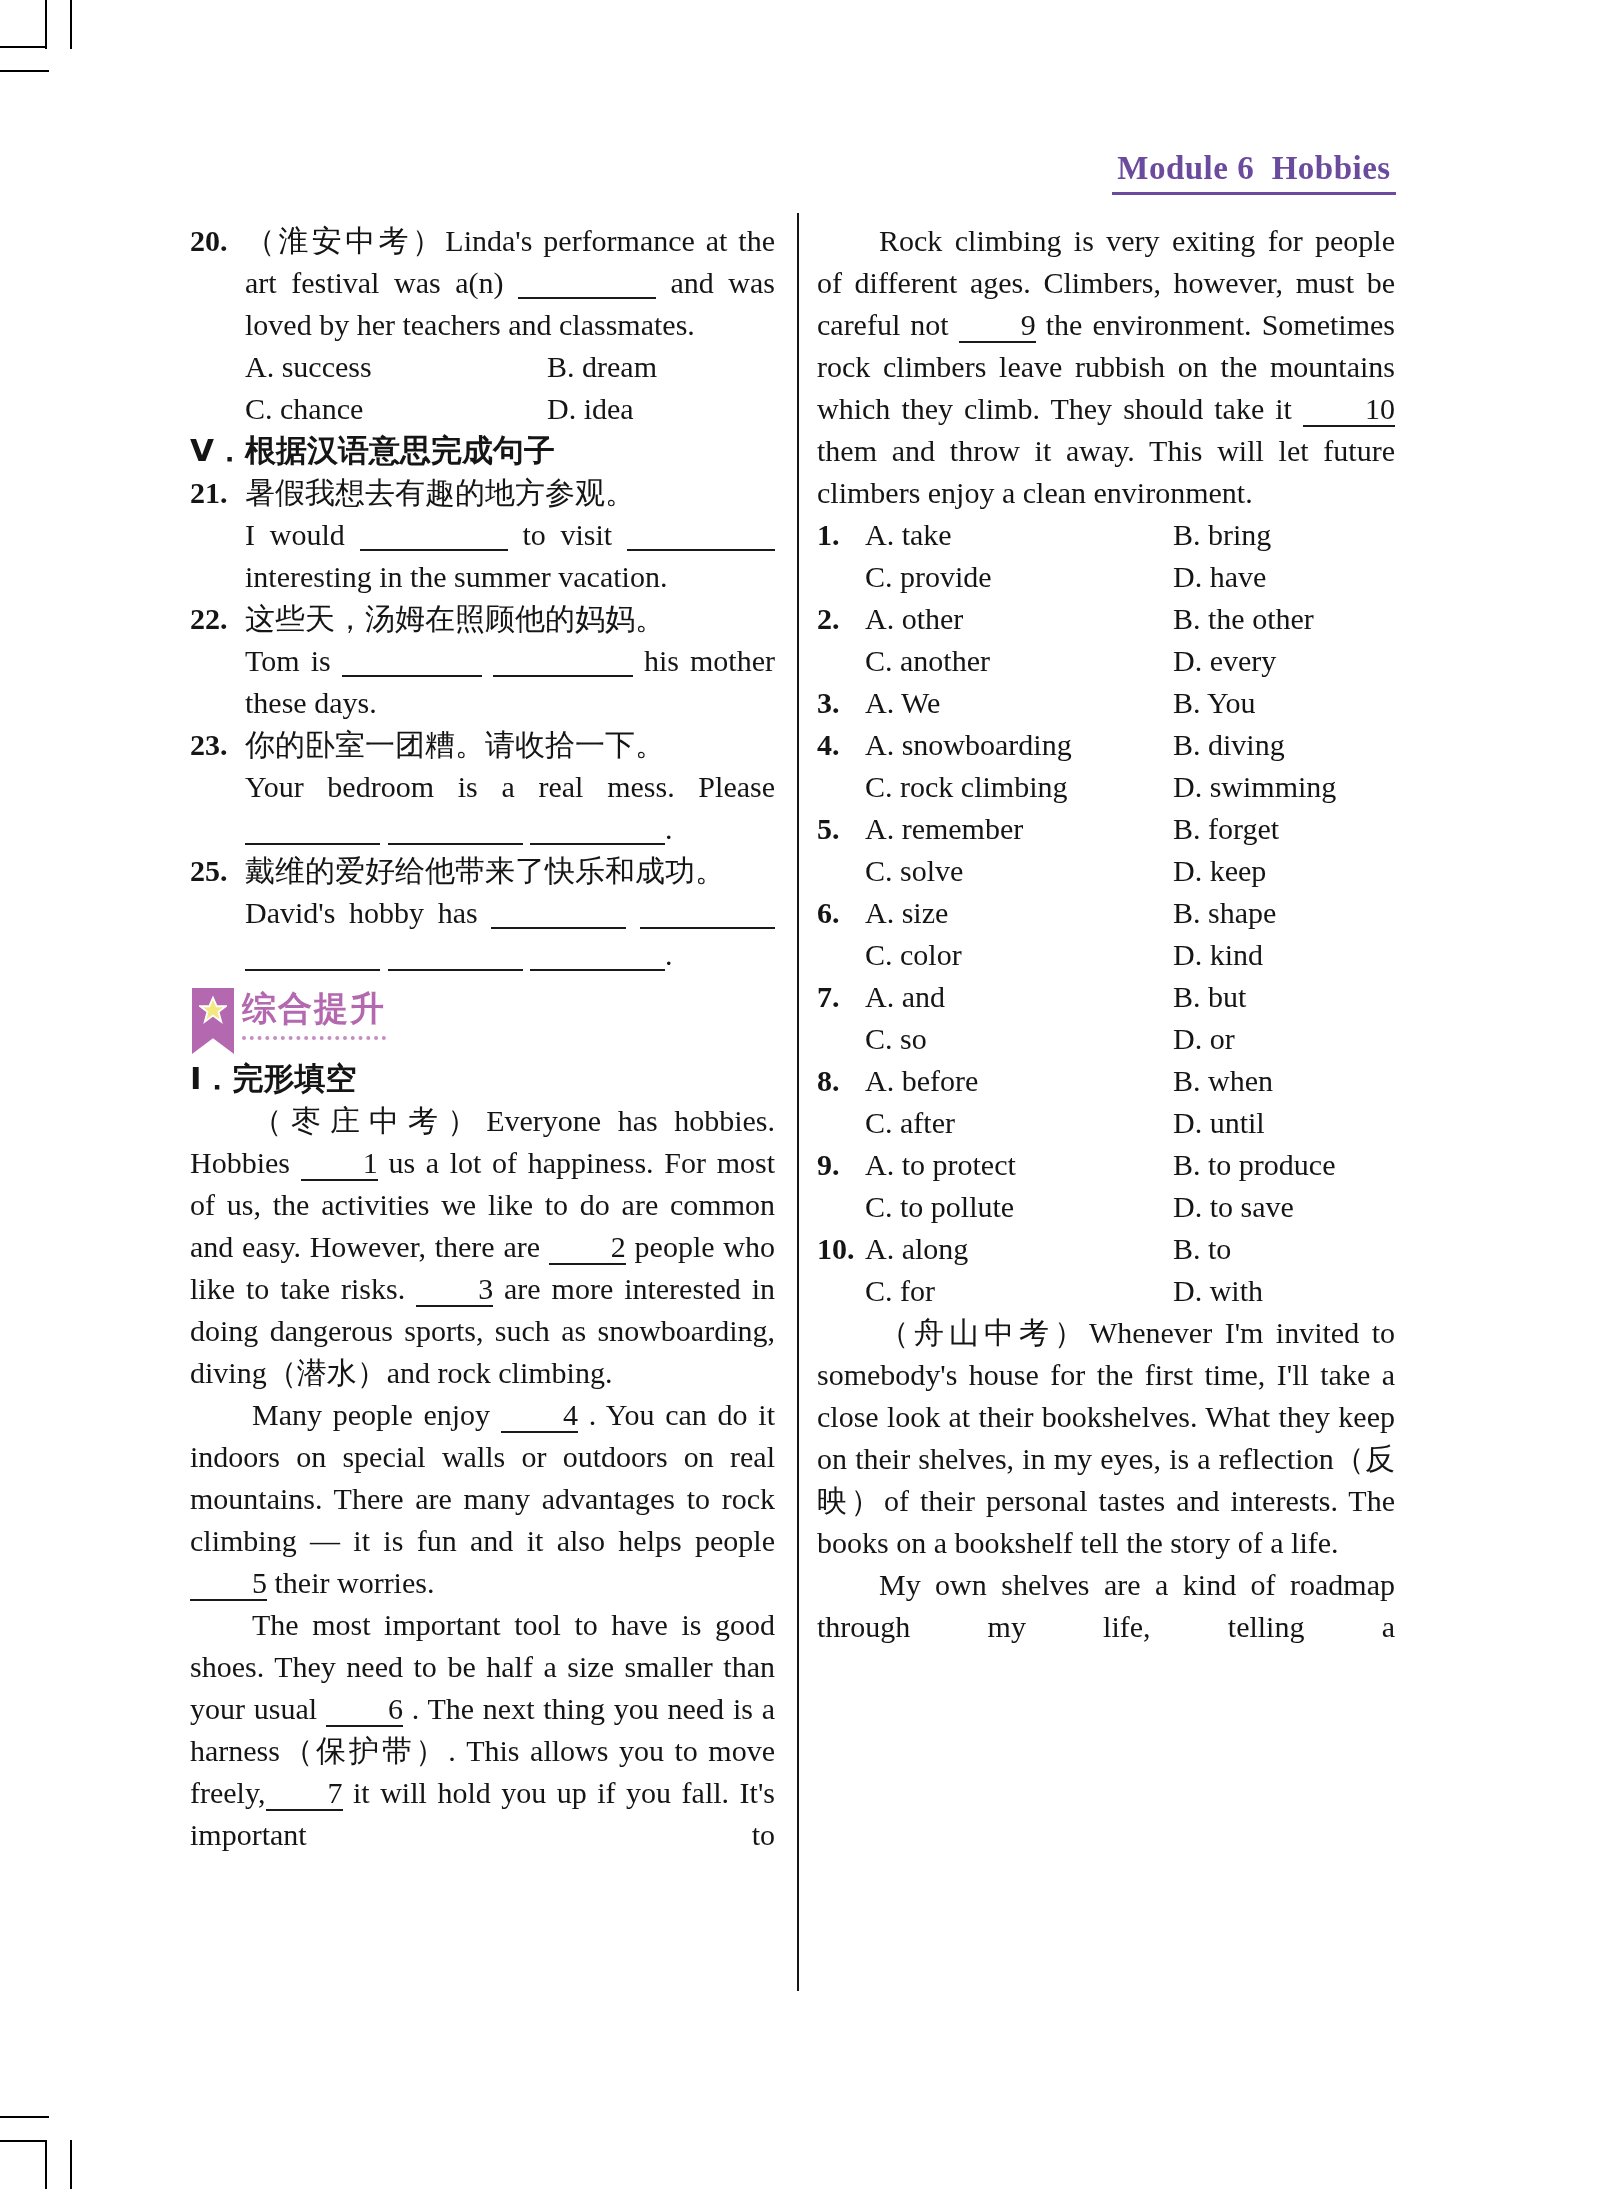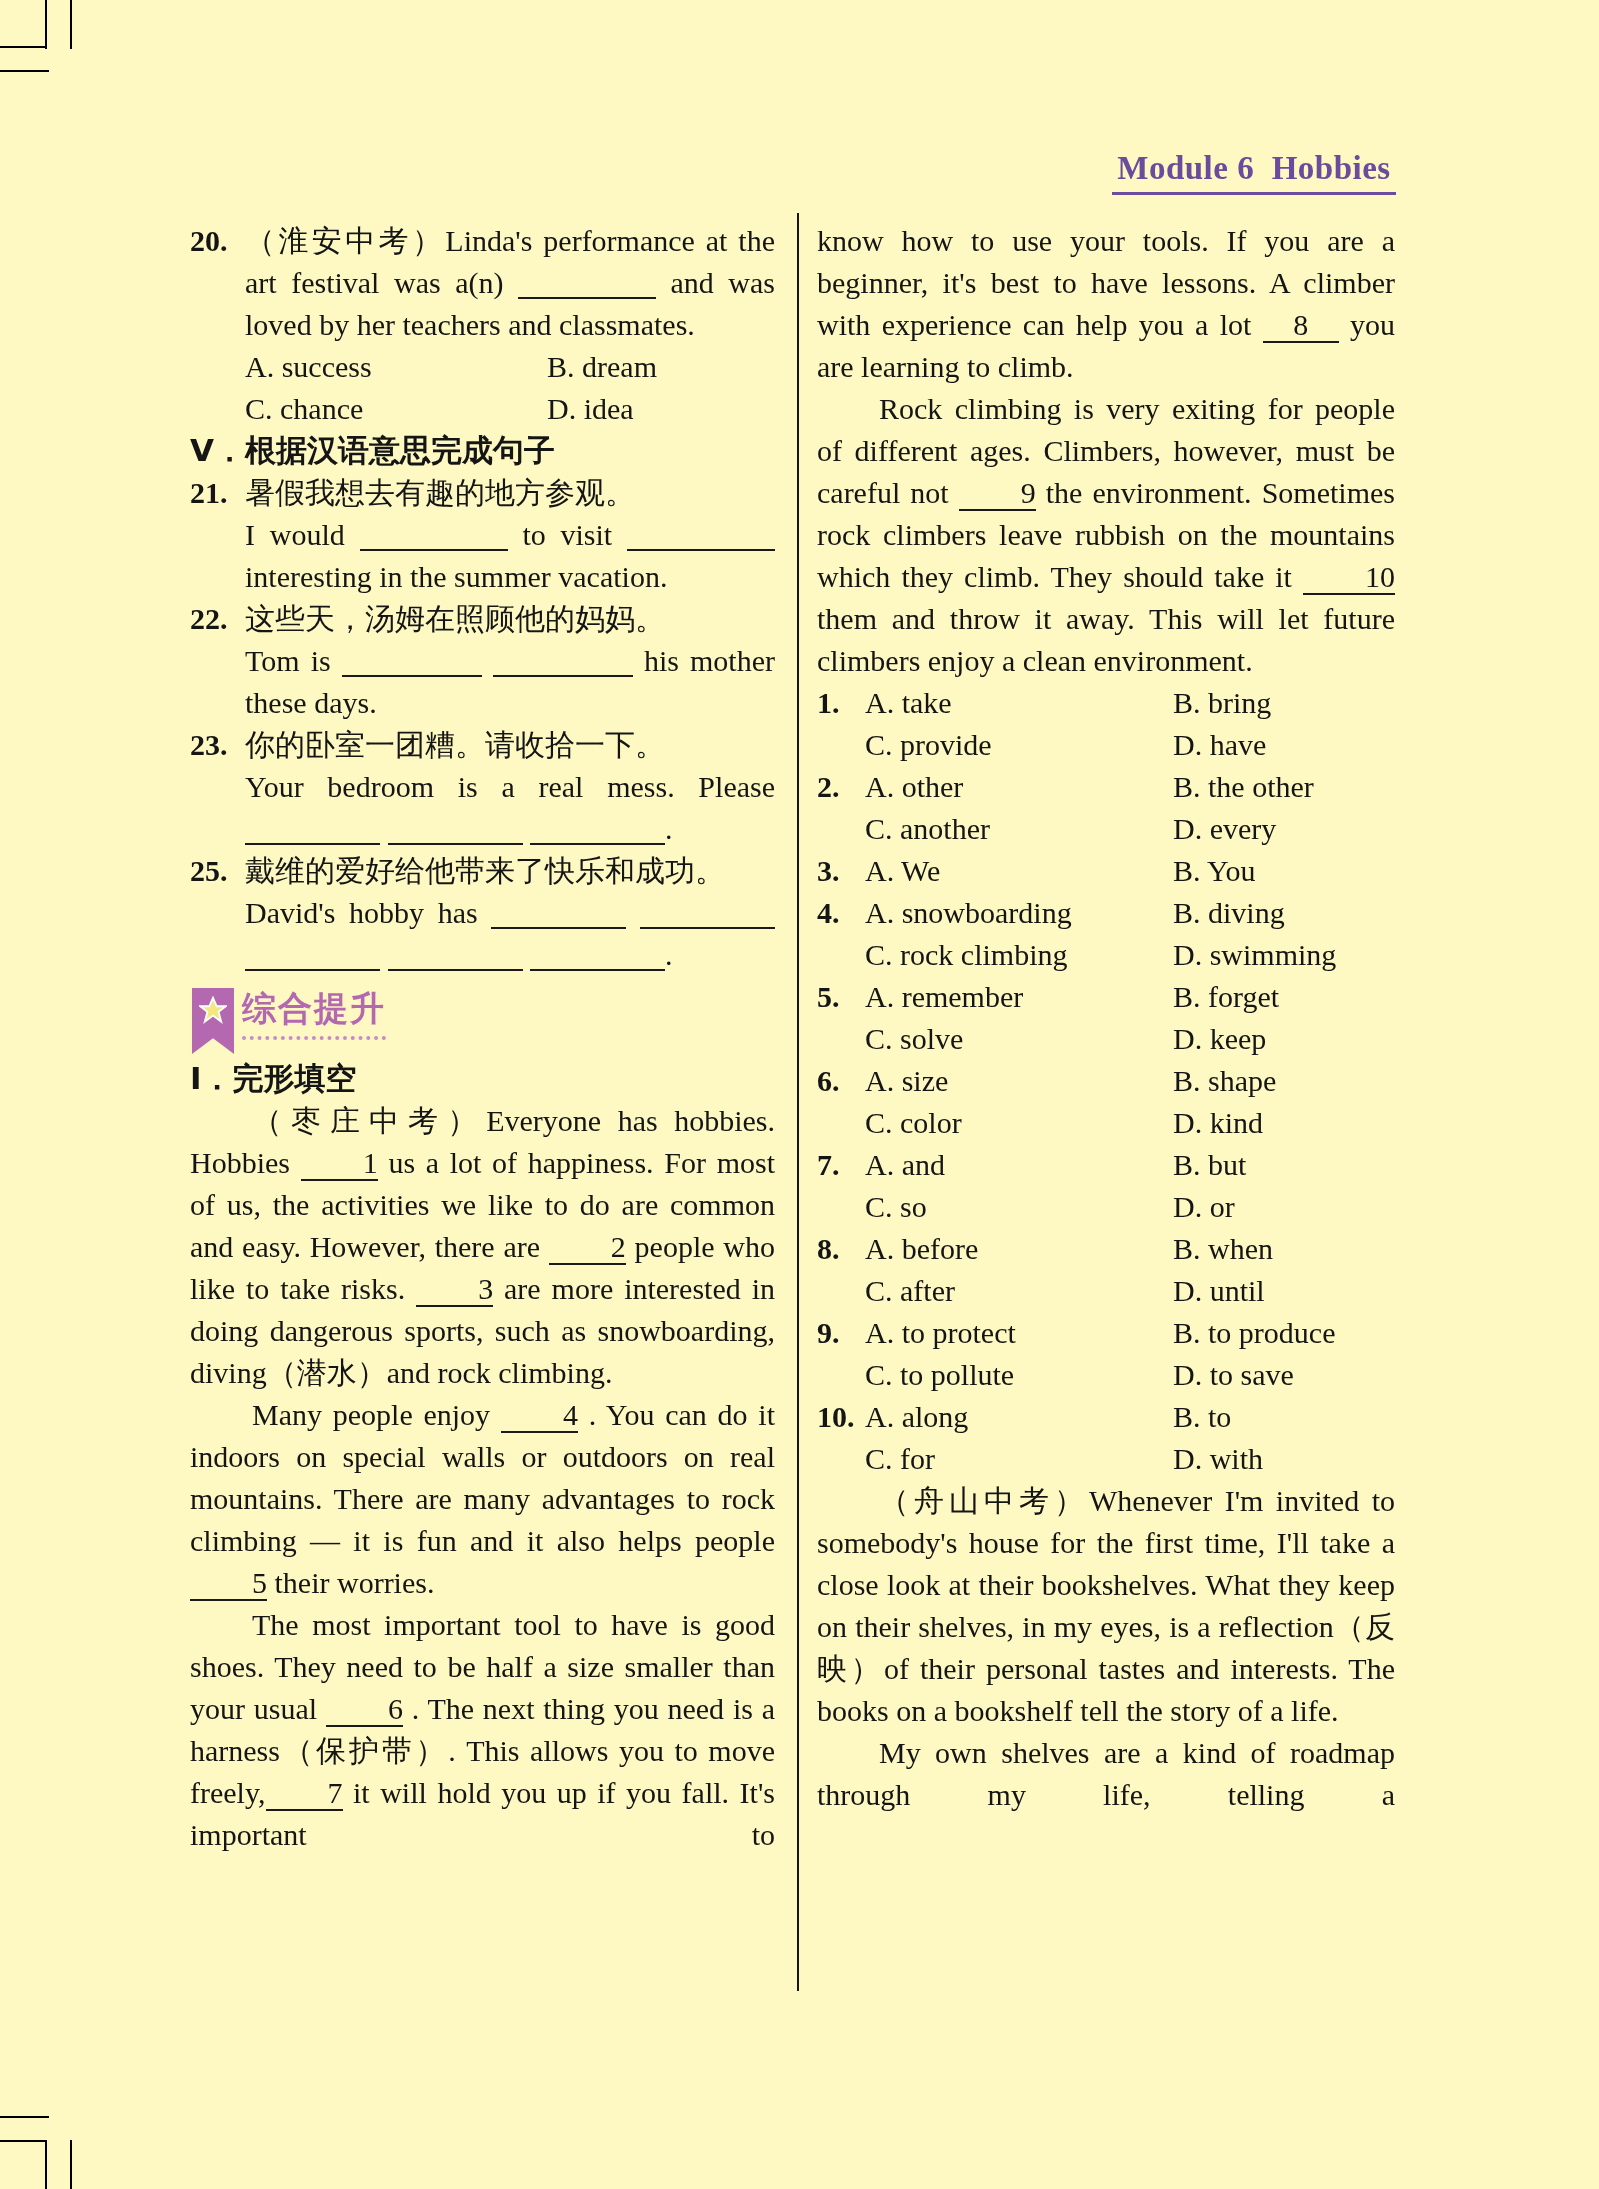--- a/index.html
+++ b/index.html
@@ -1,17 +1,17 @@
 <!DOCTYPE html>
 <html><head>
 <meta charset="utf-8">
 <title>Module 6 Hobbies</title>
 <style>
   html,body{margin:0;padding:0;background:#e8e8e8;}
-  .page{position:relative;width:1599px;height:2189px;background:#fef9c3;overflow:hidden;
+  .page{position:relative;width:1599px;height:2189px;background:#ffffff;overflow:hidden;
         font-family:"Liberation Serif","DejaVu Serif",serif;color:#151515;}
   
   .mark{position:absolute;background:#000;}
   
   .header{position:absolute;top:150px;left:1112px;width:284px;text-align:center;
           font-weight:bold;font-size:33px;color:#6a4b9d;border-bottom:3px solid #6a4b9d;
           padding-bottom:5px;white-space:pre;letter-spacing:.5px;}
   
   .divider{position:absolute;left:797px;top:213px;width:2px;height:1778px;background:#161616;}
   .col{position:absolute;top:220px;font-size:30px;line-height:42px;}
@@ -109,21 +109,20 @@
     </div>
 
     <div class="cn-head">Ⅰ．完形填空</div>
 
     <div class="para indent">（枣庄中考）Everyone has hobbies. Hobbies <span class="blank num">1</span> us a lot of happiness. For most of us, the activities we like to do are common and easy. However, there are <span class="blank num">2</span> people who like to take risks. <span class="blank num">3</span> are more interested in doing dangerous sports, such as snowboarding, diving（潜水）and rock climbing.</div>
     <div class="para indent">Many people enjoy <span class="blank num">4</span> . You can do it indoors on special walls or outdoors on real mountains. There are many advantages to rock climbing — it is fun and it also helps people <span class="blank num">5</span> their worries.</div>
     <div class="para indent cont">The most important tool to have is good shoes. They need to be half a size smaller than your usual <span class="blank num">6</span> . The next thing you need is a harness（保护带）. This allows you to move freely,<span class="blank num">7</span> it will hold you up if you fall. It's important to</div>
   </div>
 
   <div class="col col-right">
-    <div class="para">know how to use your tools. If you are a beginner, it's best to have lessons. A climber with experience can help you a lot <span class="blank num">8</span> you are learning to climb.</div>
     <div class="para indent">Rock climbing is very exiting for people of different ages. Climbers, however, must be careful not <span class="blank num">9</span> the environment. Sometimes rock climbers leave rubbish on the mountains which they climb. They should take it <span class="blank num">10</span> them and throw it away. This will let future climbers enjoy a clean environment.</div>
 
     <div>
         <div class="cloze-opt">
           <div class="opt-row">
             <span class="onum">1.</span>
             <span class="oab">A. take</span>
             <span class="oab">B. bring</span>
           </div>
           <div class="opt-row">

